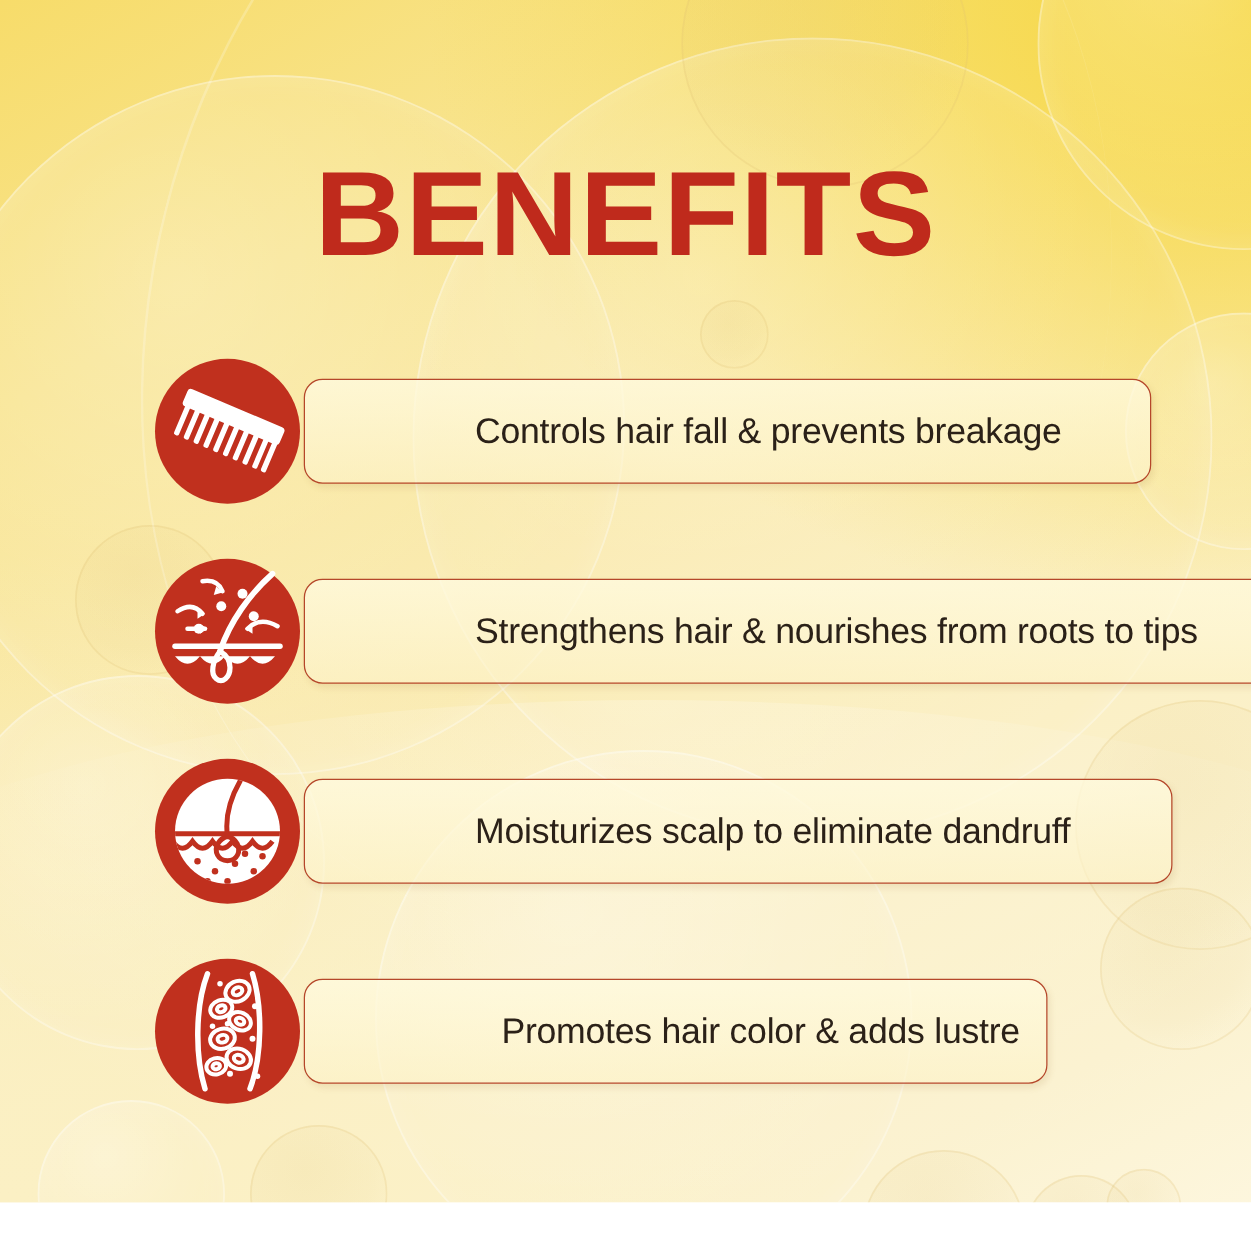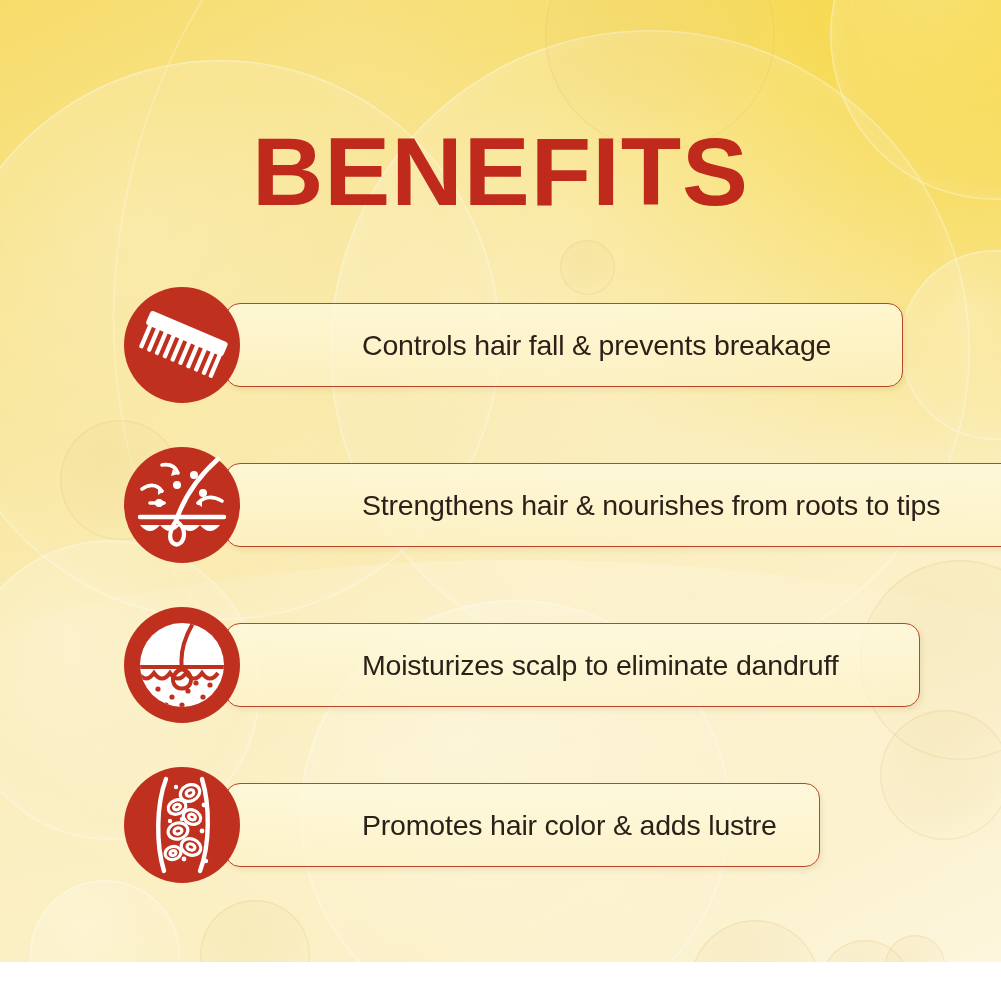--- a/index.html
+++ b/index.html
@@ -104,42 +104,42 @@
     display: flex;
     align-items: center;
   }
   .row1 { top: 281px; }
   .row2 { top: 441px; }
   .row3 { top: 601px; }
   .row4 { top: 761px; }
 
   .pill {
     position: absolute;
-    left: 107px;
+    left: 125px;
     top: 22px;
     height: 84px;
     box-sizing: border-box;
     border: 1.6px solid #b5472a;
     border-radius: 15px;
     background: linear-gradient(180deg, rgba(255,250,222,0.80) 0%, rgba(253,243,201,0.62) 100%);
     box-shadow: 2px 3px 5px rgba(150,110,40,0.12);
     display: flex;
     align-items: center;
   }
   .pill-text {
     margin-left: 136px;
     font-size: 28.5px;
     color: #2b2118;
     white-space: nowrap;
     letter-spacing: -0.2px;
   }
   .row1 .pill { width: 678px; }
   .row2 .pill { width: 805px; }
   .row3 .pill { width: 695px; align-items: center; }
-  .row4 .pill { width: 595px; }
+  .row4 .pill { width: 595px; justify-content: center; }
 
   .badge {
     position: absolute;
     left: 0; top: 0;
     width: 128px; height: 128px;
     z-index: 2;
   }
   .badge svg { display: block; width: 128px; height: 128px; }
 </style>
 </head>

